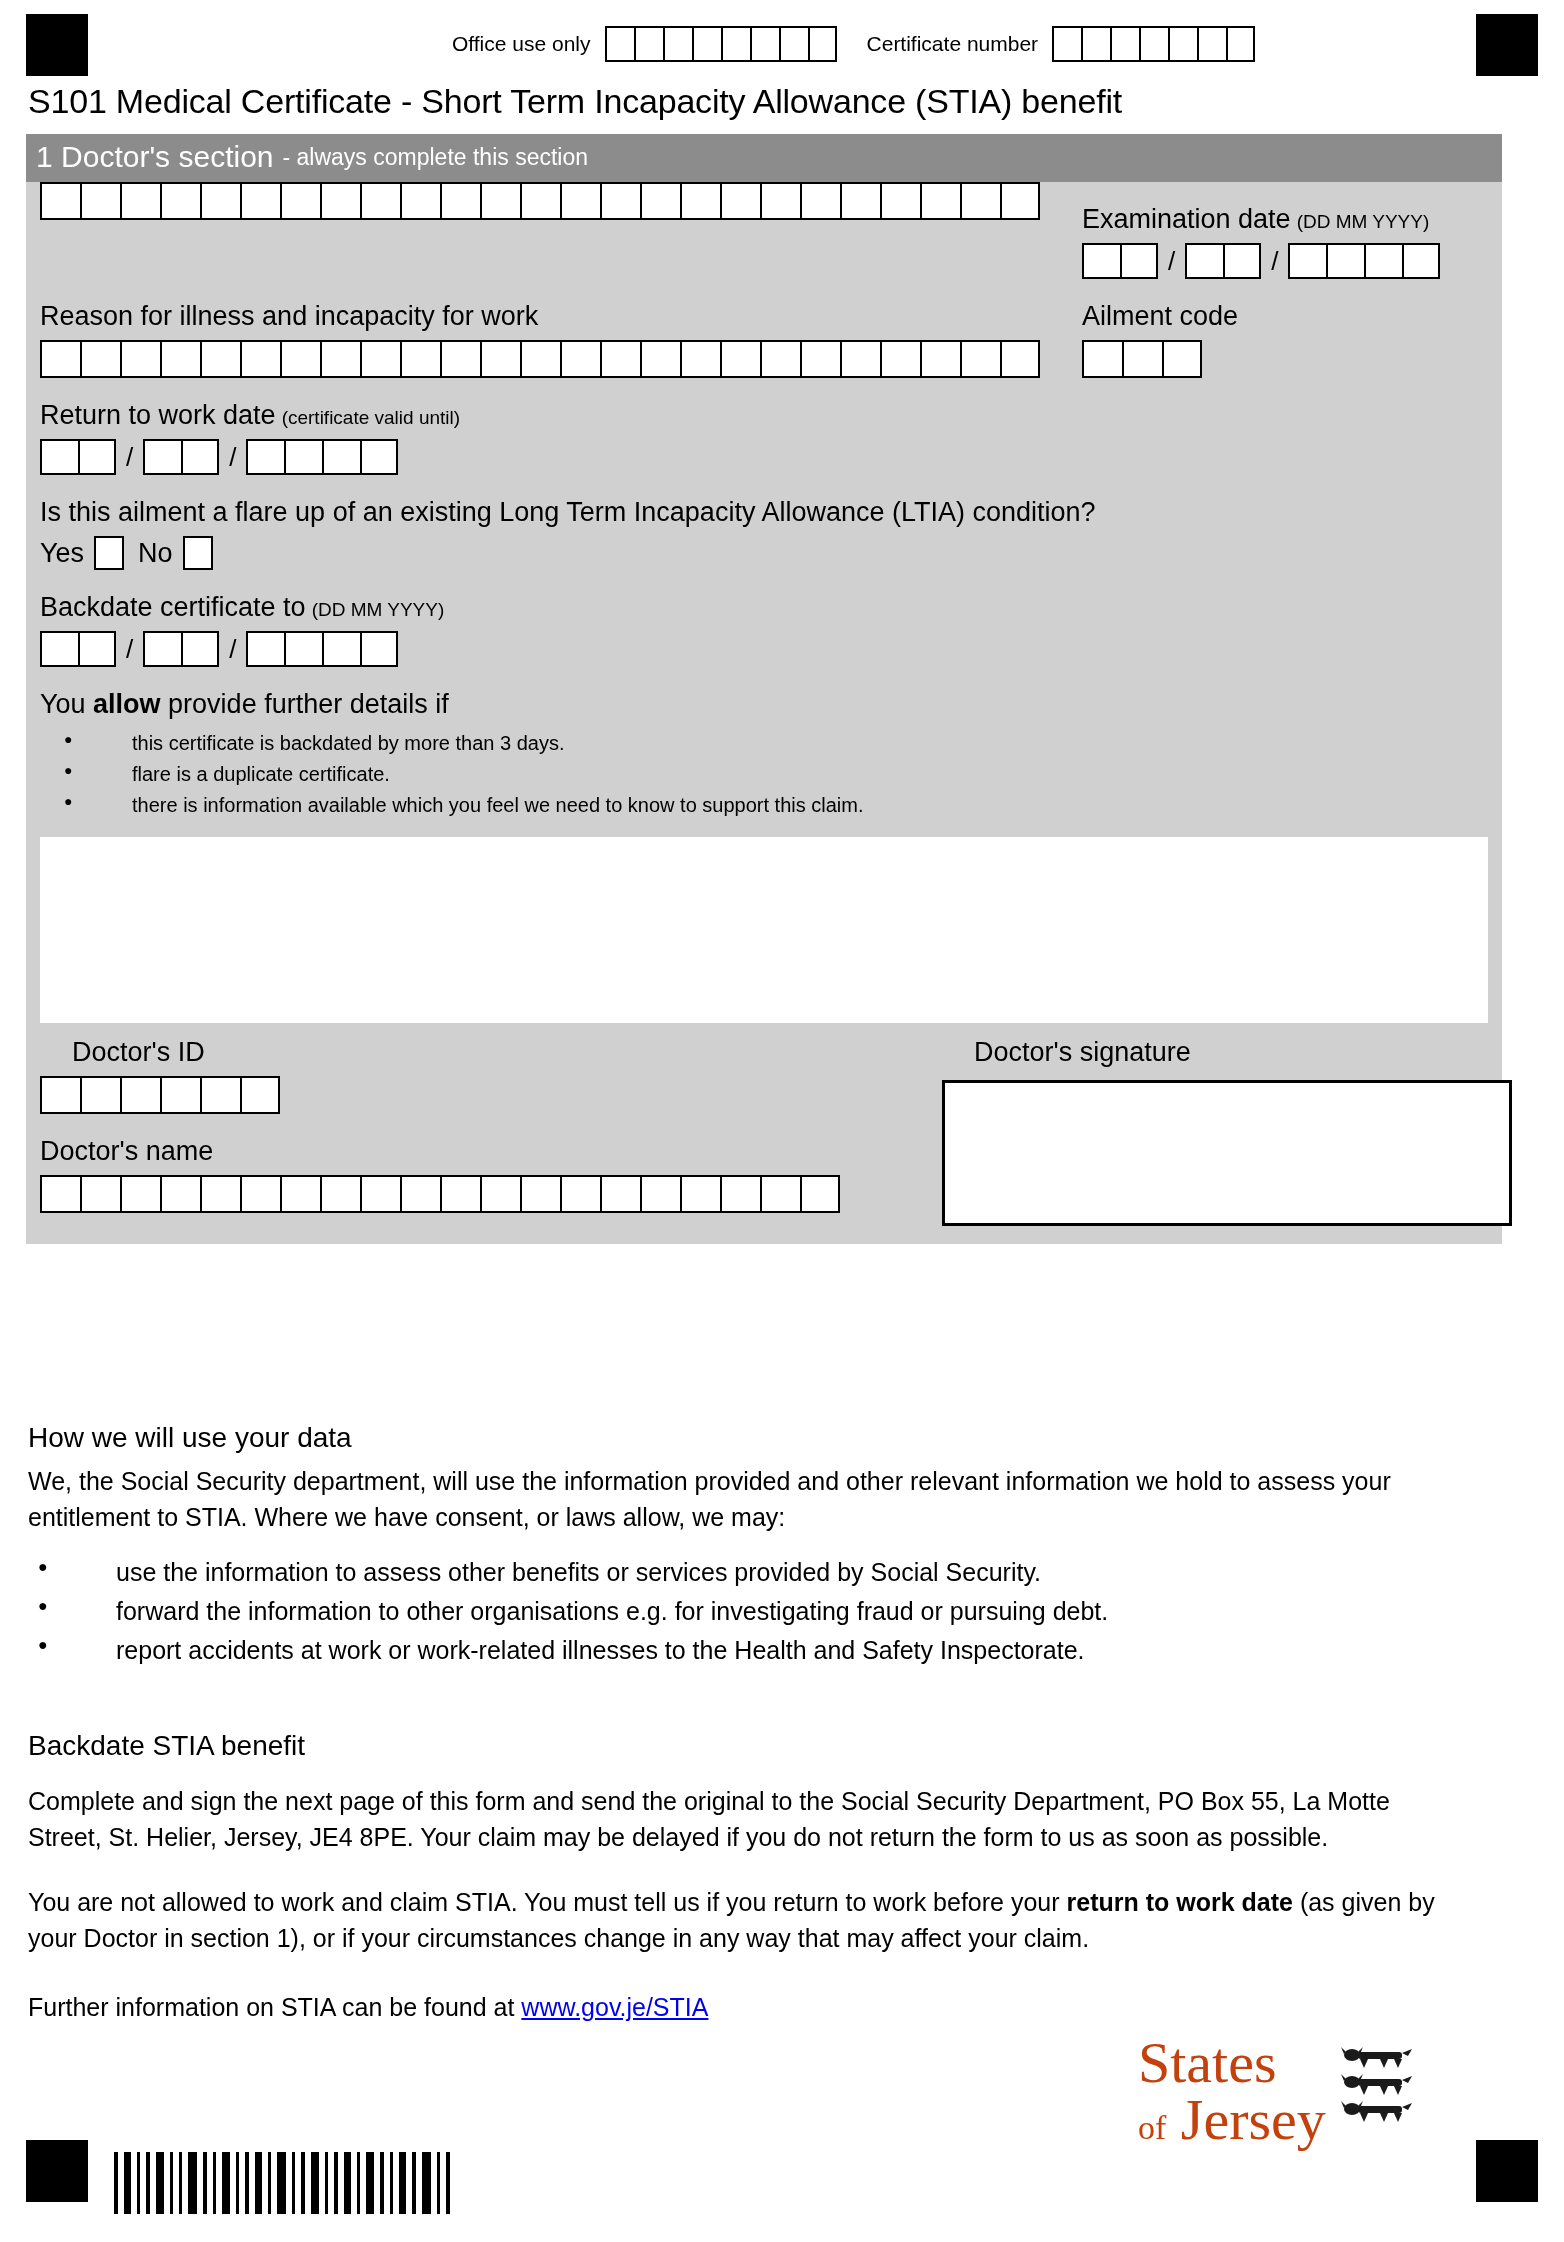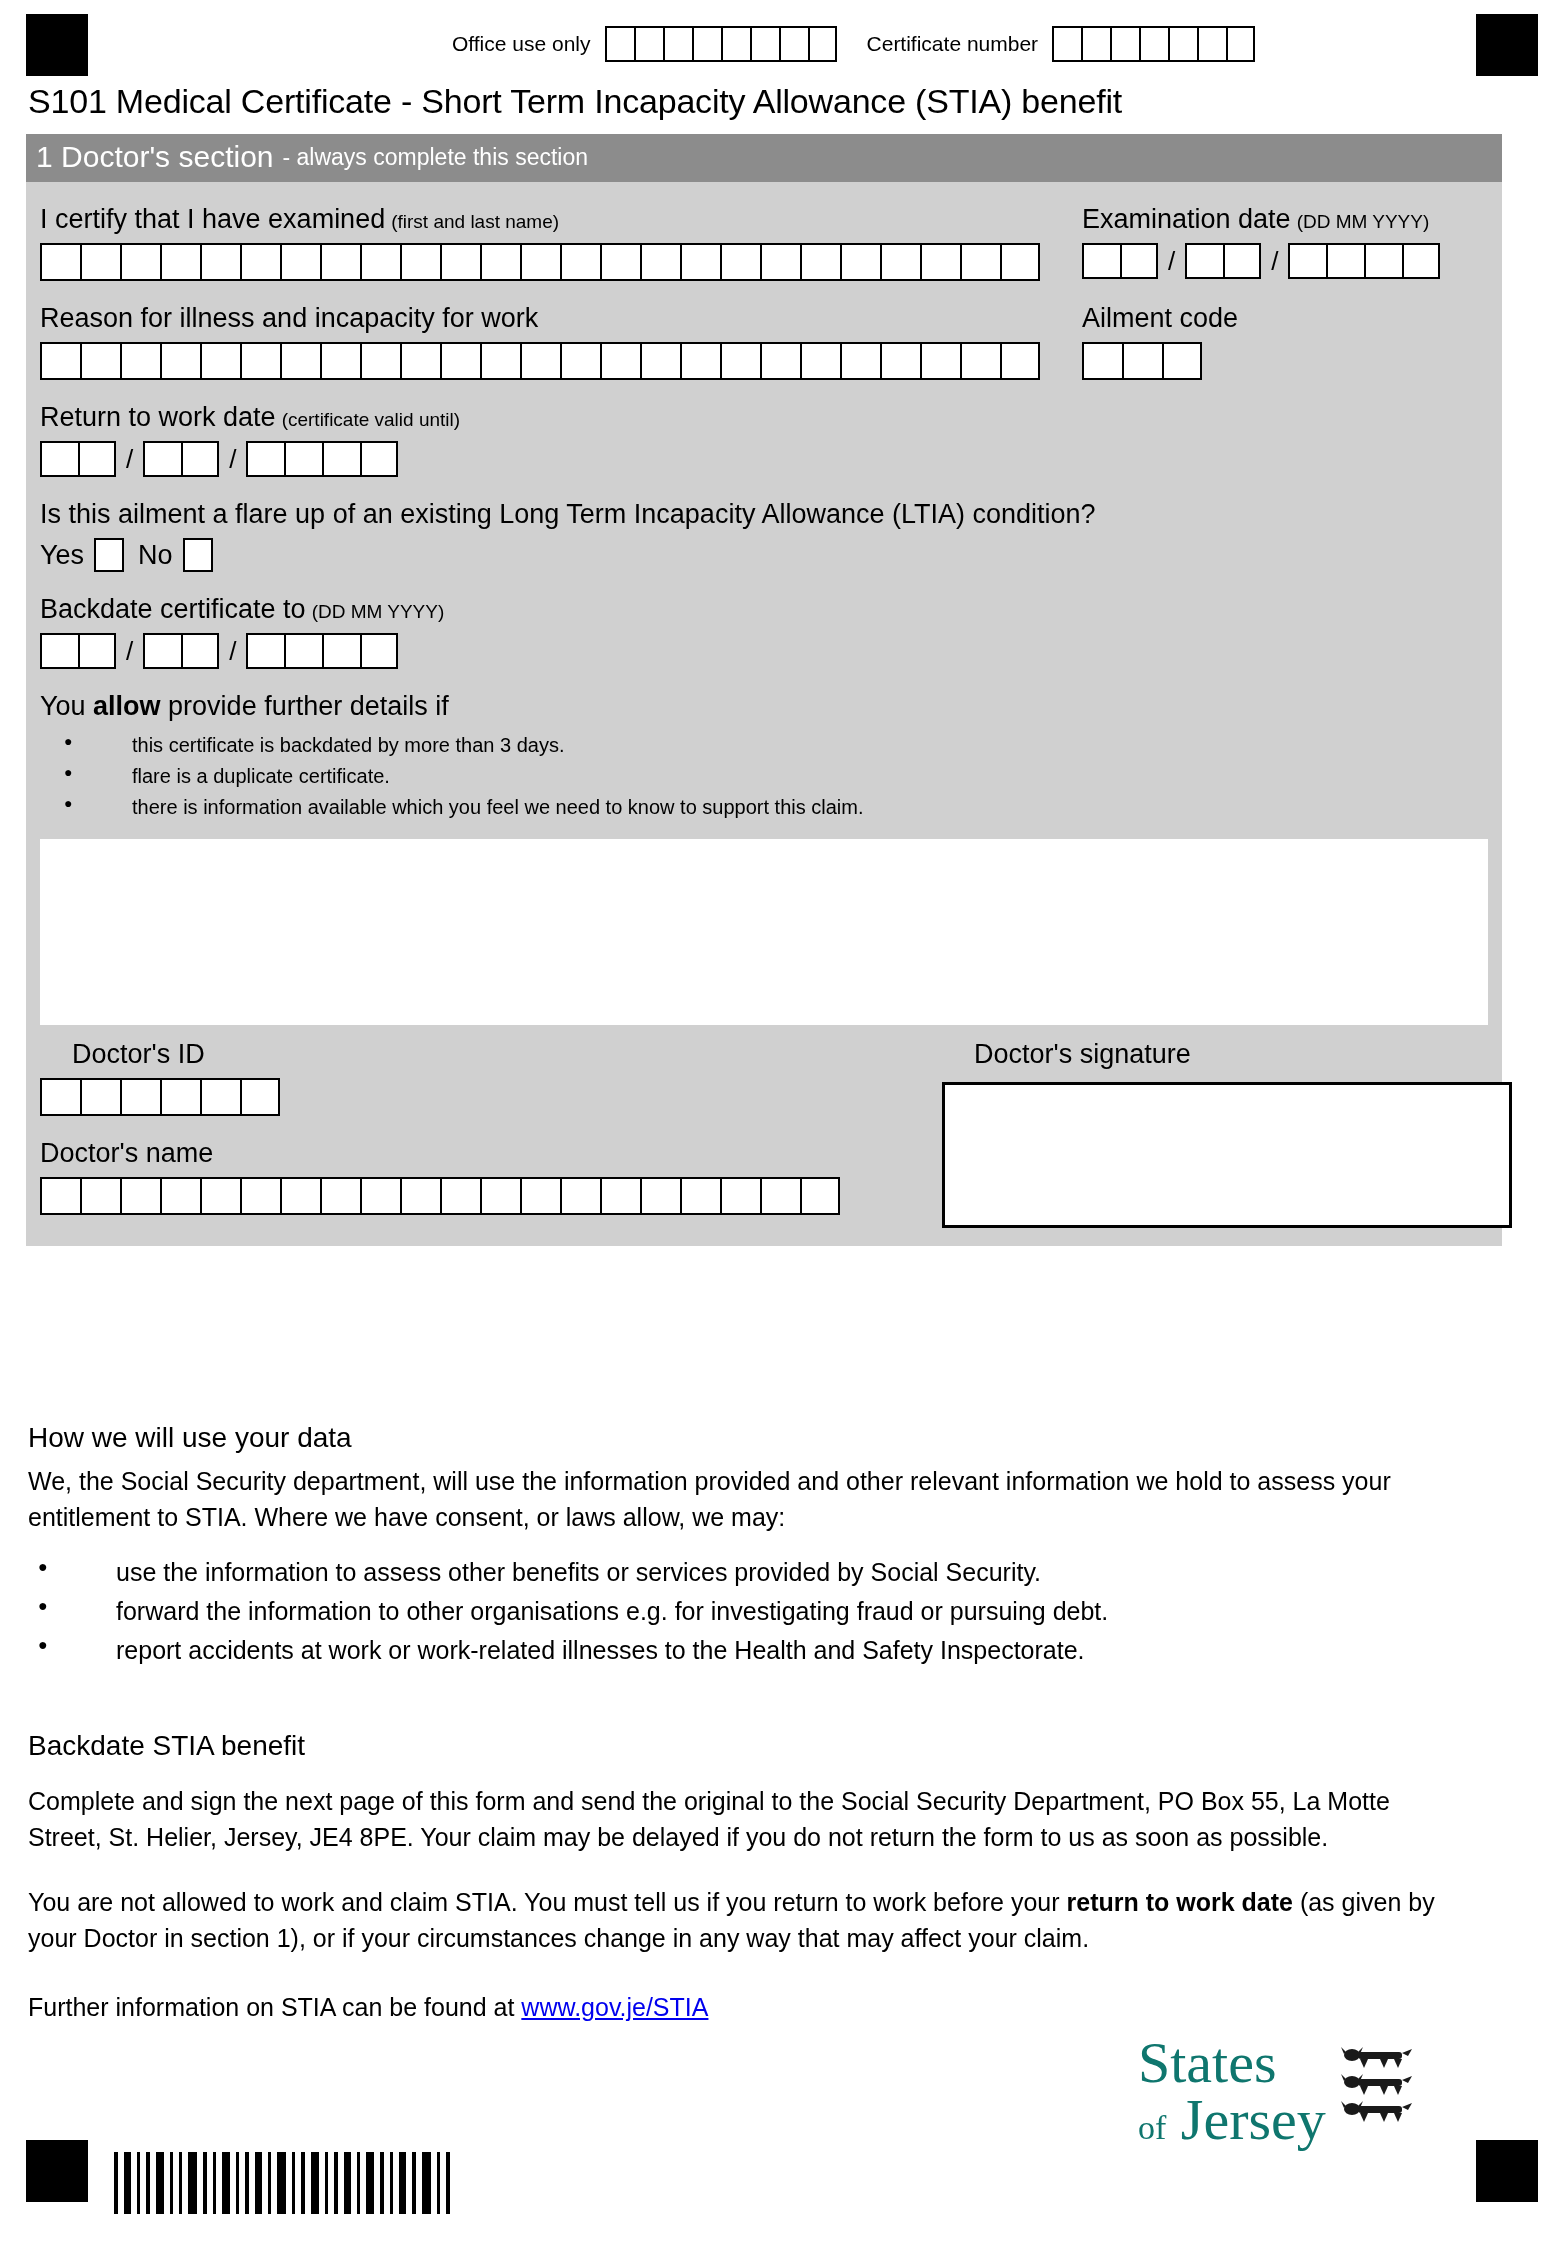--- a/index.html
+++ b/index.html
@@ -192,21 +192,21 @@
     top: 2px;
     font-size: 16px;
   }
   .link { text-decoration: underline; }
 
   
   .logo {
     position: absolute;
     left: 1138px; top: 2036px;
     width: 270px;
-    color: #0f766e;
+    color: #c2410c;
     font-family: "Liberation Serif", serif;
     line-height: 0.92;
   }
   .logo .l1 { font-size: 58px; letter-spacing: 0px; }
   .logo .l2 { font-size: 58px; margin-top: 4px; }
   .logo .of { font-size: 34px; }
   .crest {
     position: absolute;
     left: 1340px; top: 2046px;
     width: 74px; height: 84px;
@@ -260,23 +260,20 @@
 
   <div class="section-header">
     <span class="num">1</span>&nbsp;<span>Doctor's section</span>
     <span class="sub">- always complete this section</span>
   </div>
 
   <div class="section-body">
 
     <div class="flexrow">
       <div class="col-left">
-        <div class="q-label">
-          <span>I certify that I have examined</span><span class="q-hint">(first and last name)</span>
-        </div>
         <div class="boxrow" id="examined-boxes">
             <div class="cell "></div>
             <div class="cell "></div>
             <div class="cell "></div>
             <div class="cell "></div>
             <div class="cell "></div>
             <div class="cell "></div>
             <div class="cell "></div>
             <div class="cell "></div>
             <div class="cell "></div>

